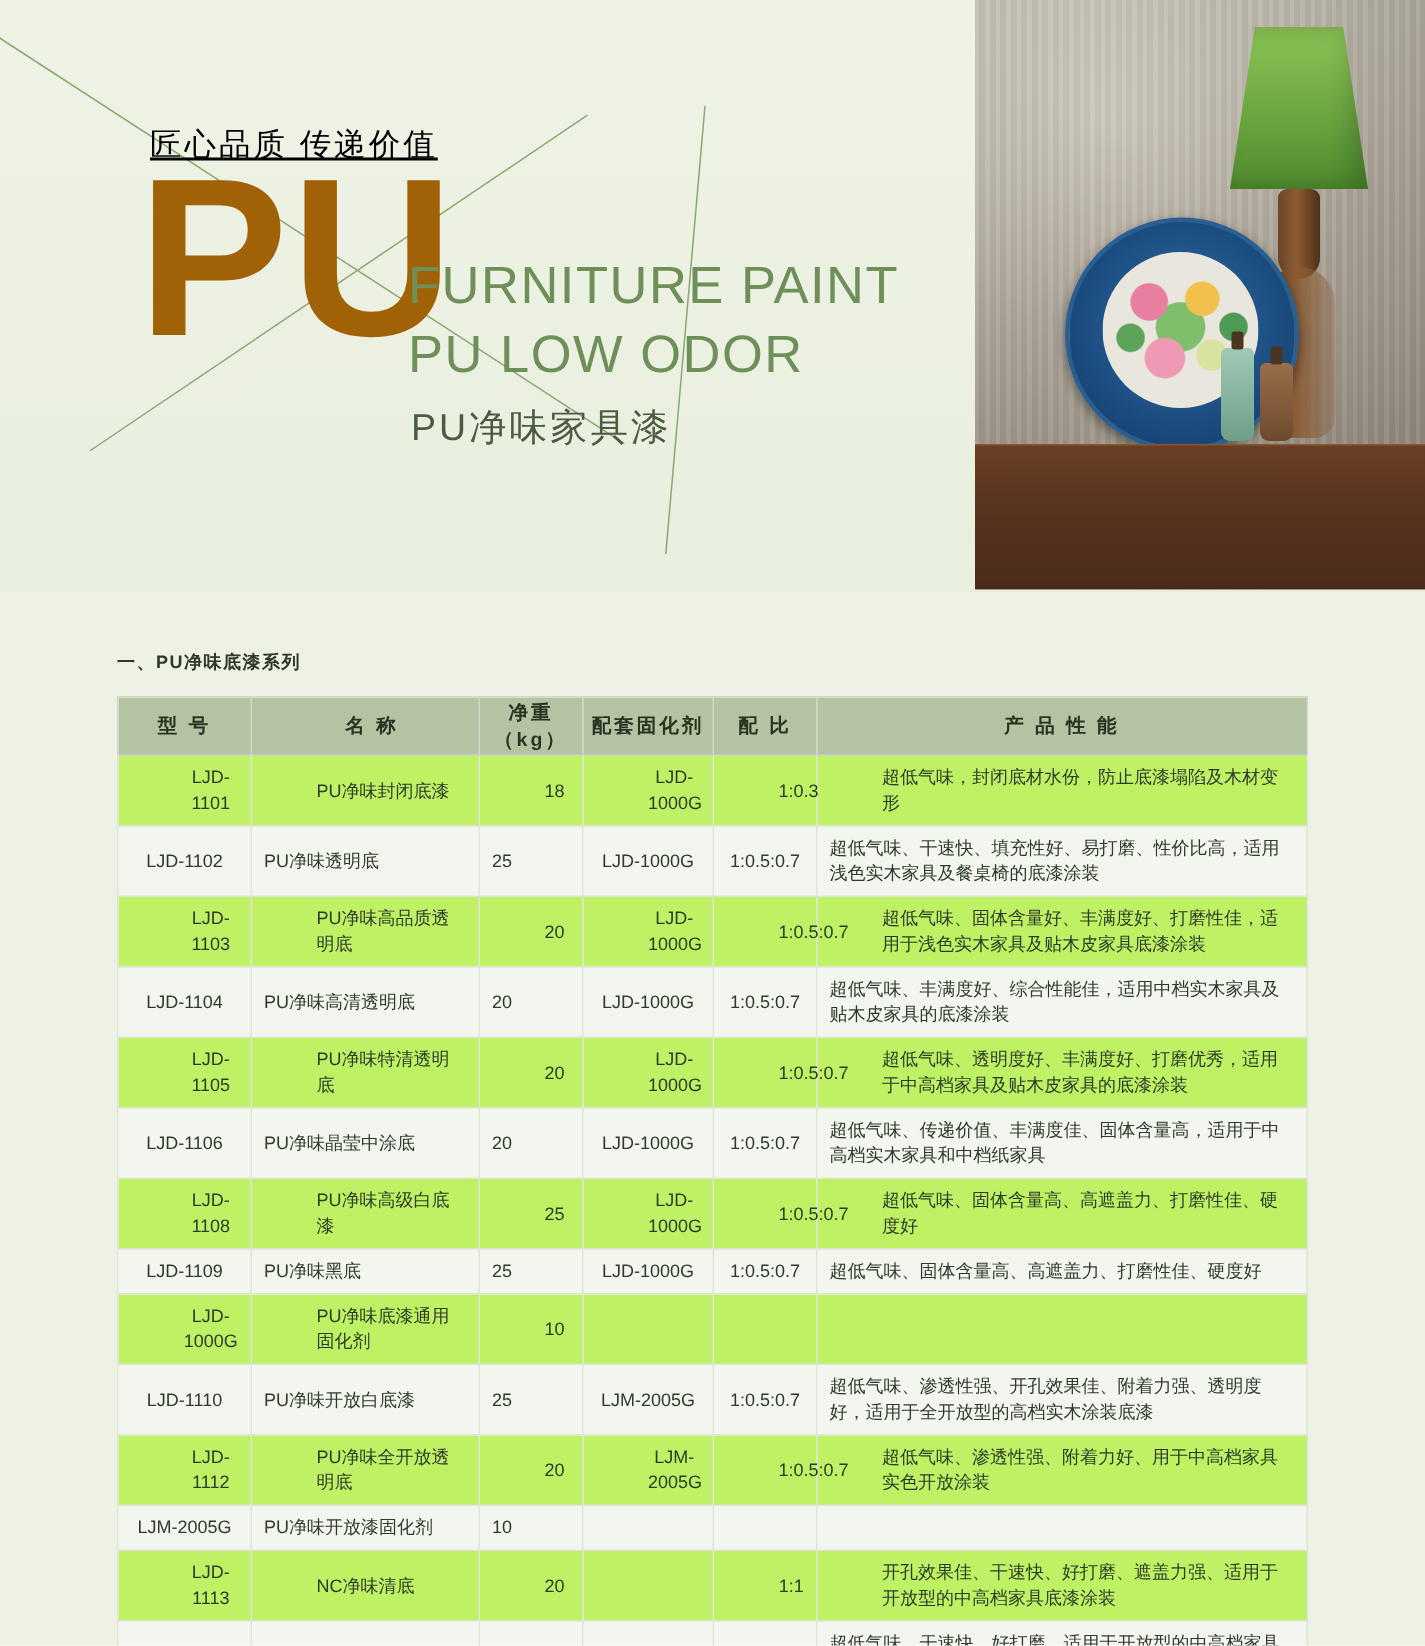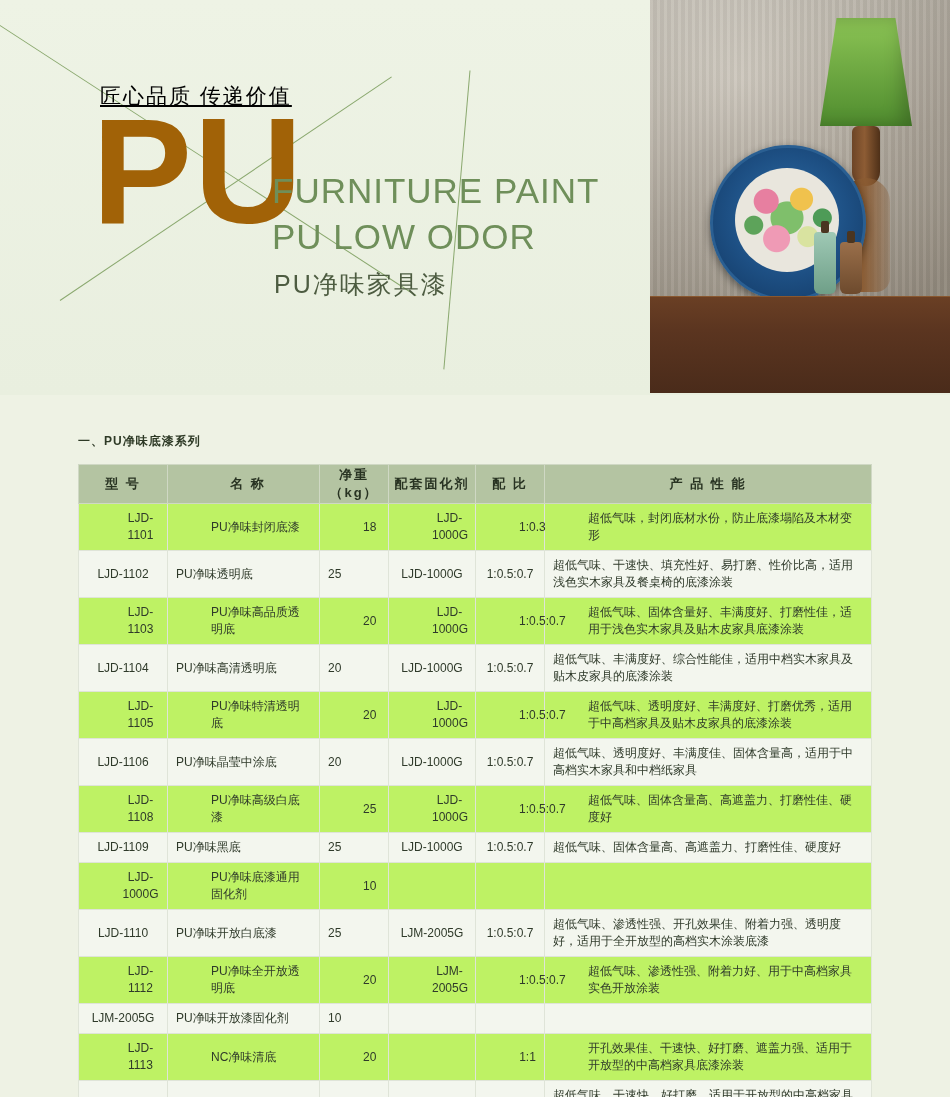--- a/index.html
+++ b/index.html
@@ -348,21 +348,21 @@
           <td class="c-hard">LJD-1000G</td>
           <td class="c-ratio">1:0.5:0.7</td>
           <td class="c-perf">超低气味、透明度好、丰满度好、打磨优秀，适用于中高档家具及贴木皮家具的底漆涂装</td>
         </tr>
         <tr class="alt">
           <td class="c-model">LJD-1106</td>
           <td class="c-name">PU净味晶莹中涂底</td>
           <td class="c-weight">20</td>
           <td class="c-hard">LJD-1000G</td>
           <td class="c-ratio">1:0.5:0.7</td>
-          <td class="c-perf">超低气味、透明度好、丰满度佳、固体含量高，适用于中高档实木家具和中档纸家具</td>
+          <td class="c-perf">超低气味、传递价值、丰满度佳、固体含量高，适用于中高档实木家具和中档纸家具</td>
         </tr>
         <tr class="norm">
           <td class="c-model">LJD-1108</td>
           <td class="c-name">PU净味高级白底漆</td>
           <td class="c-weight">25</td>
           <td class="c-hard">LJD-1000G</td>
           <td class="c-ratio">1:0.5:0.7</td>
           <td class="c-perf">超低气味、固体含量高、高遮盖力、打磨性佳、硬度好</td>
         </tr>
         <tr class="alt">

